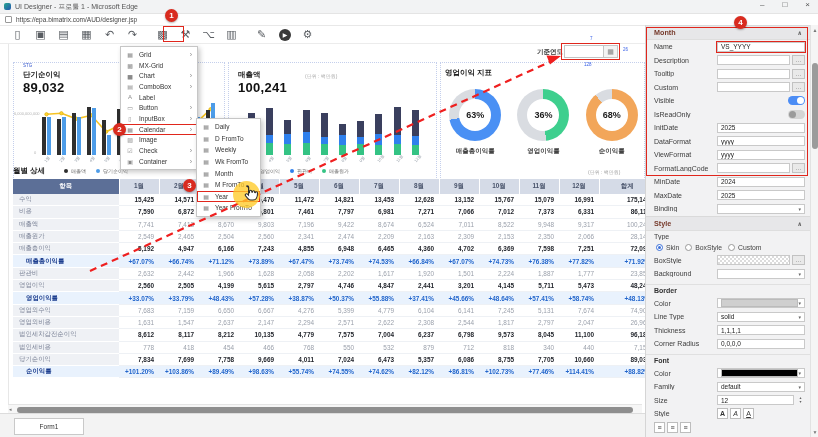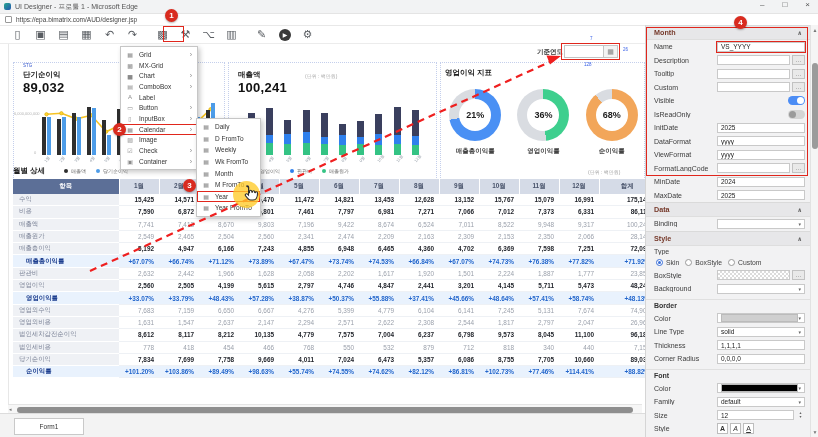--- a/index.html
+++ b/index.html
@@ -317,21 +317,21 @@
           <span>매출원가</span>
         </span>
       </div>
   </div>
 
   <div class="card" id="card3">
     <div class="rtitle">영업이익 지표</div>
     <div id="donuts">
         <div class="dwrap">
           <div class="donut" style="background: conic-gradient(rgb(74, 144, 244) 0deg, rgb(74, 144, 244) 72%, rgb(217, 220, 225) 72%, rgb(217, 220, 225) 100%);">
-            <div class="hole">21%</div>
+            <div class="hole">63%</div>
           </div>
           <div class="dlabel">매출총이익률</div>
         </div>
         <div class="dwrap">
           <div class="donut" style="background: conic-gradient(rgb(62, 207, 142) 0deg, rgb(62, 207, 142) 48%, rgb(217, 220, 225) 48%, rgb(217, 220, 225) 100%);">
             <div class="hole">36%</div>
           </div>
           <div class="dlabel">영업이익률</div>
         </div>
         <div class="dwrap">
@@ -815,24 +815,20 @@
           <span class="cw">
             <span class="ctl">2024</span>
           </span>
         </div>
         <div class="p-row">
           <span class="p-lb">MaxDate</span>
           <span class="cw">
             <span class="ctl">2025</span>
           </span>
         </div>
-        <div class="p-hdr">
-          <span class="p-hdr-t">Data</span>
-          <span class="p-hdr-c">∧</span>
-        </div>
         <div class="p-row">
           <span class="p-lb">Binding</span>
           <span class="cw">
             <span class="ctl sel">
               <span class="selv"></span>
               <span class="car">▾</span>
             </span>
           </span>
         </div>
         <div class="p-hdr">

